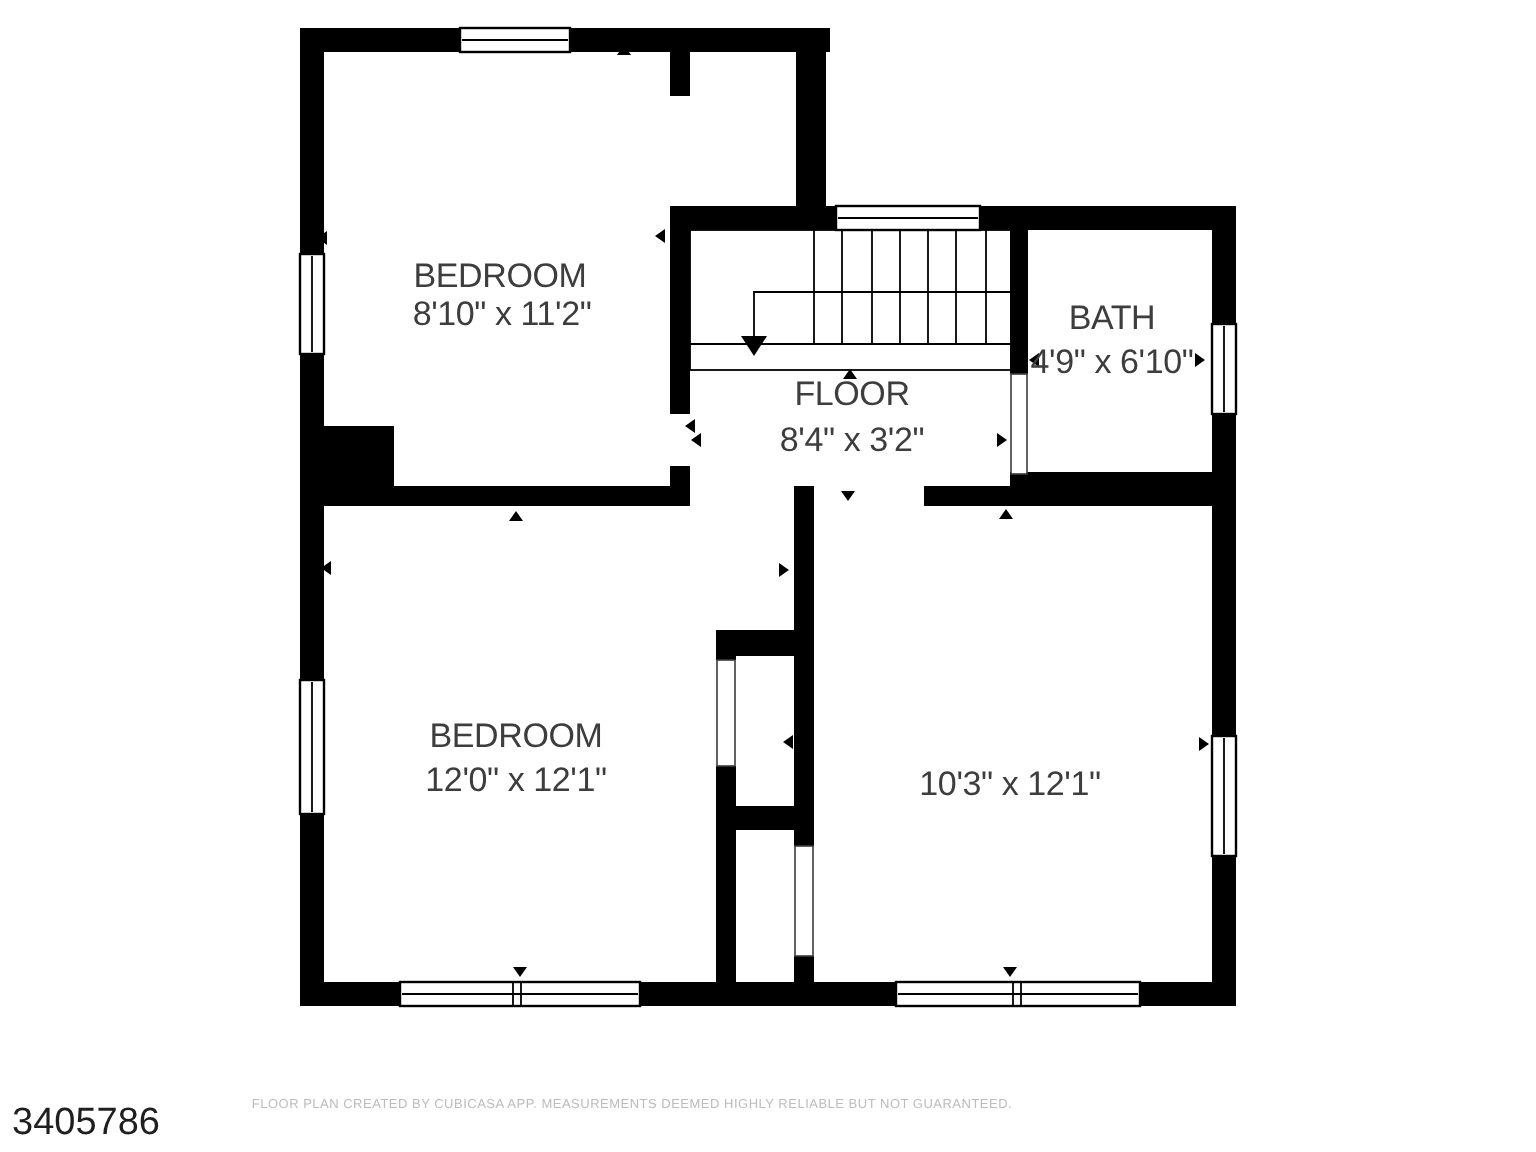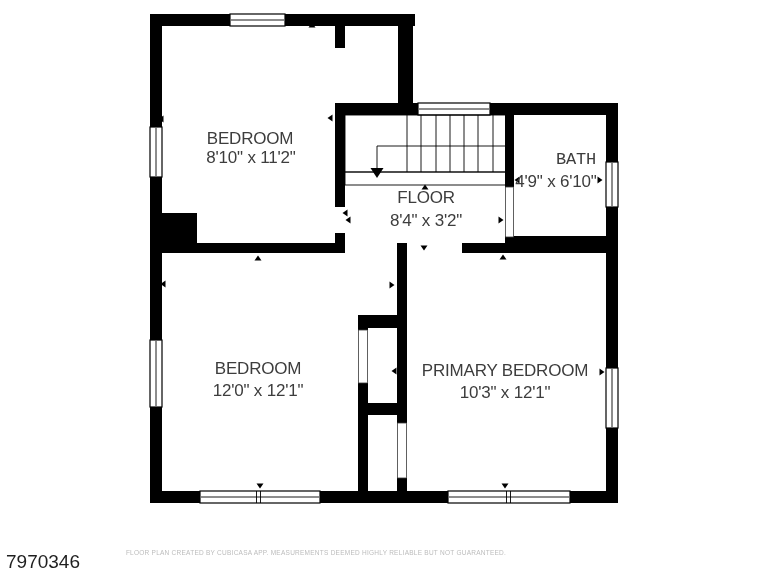--- a/index.html
+++ b/index.html
@@ -128,28 +128,27 @@
       <polygon points="396.5,367.5 396.5,374.5 391.5,371"></polygon>
       <polygon points="599.5,368.5 599.5,375.5 604.5,372"></polygon>
       <polygon points="256.5,483.5 263.5,483.5 260,488.5"></polygon>
       <polygon points="501.5,483.5 508.5,483.5 505,488.5"></polygon>
     </g>
   </svg>
 
   <div class="room-label" style="left:250px;top:138px;">BEDROOM</div>
   <div class="room-label" style="left:251px;top:157px;">8'10" x 11'2"</div>
 
-  <div class="room-label" style="left:576px;top:159px;font-family:Liberation Mono, monospace;">BATH</div>
+  <div class="room-label" style="left:556px;top:159px;">BATH</div>
   <div class="room-label" style="left:556px;top:181px;">4'9" x 6'10"</div>
 
   <div class="room-label" style="left:426px;top:197px;">FLOOR</div>
   <div class="room-label" style="left:426px;top:220px;">8'4" x 3'2"</div>
 
   <div class="room-label" style="left:258px;top:368px;">BEDROOM</div>
   <div class="room-label" style="left:258px;top:390px;">12'0" x 12'1"</div>
 
-  <div class="room-label" style="left:505px;top:370px;">PRIMARY BEDROOM</div>
   <div class="room-label" style="left:505px;top:392px;">10'3" x 12'1"</div>
 
-  <div class="listing-id">7970346</div>
+  <div class="listing-id">3405786</div>
   <div class="disclaimer">FLOOR PLAN CREATED BY CUBICASA APP. MEASUREMENTS DEEMED HIGHLY RELIABLE BUT NOT GUARANTEED.</div>
 
 </div>
 
 </body></html>

